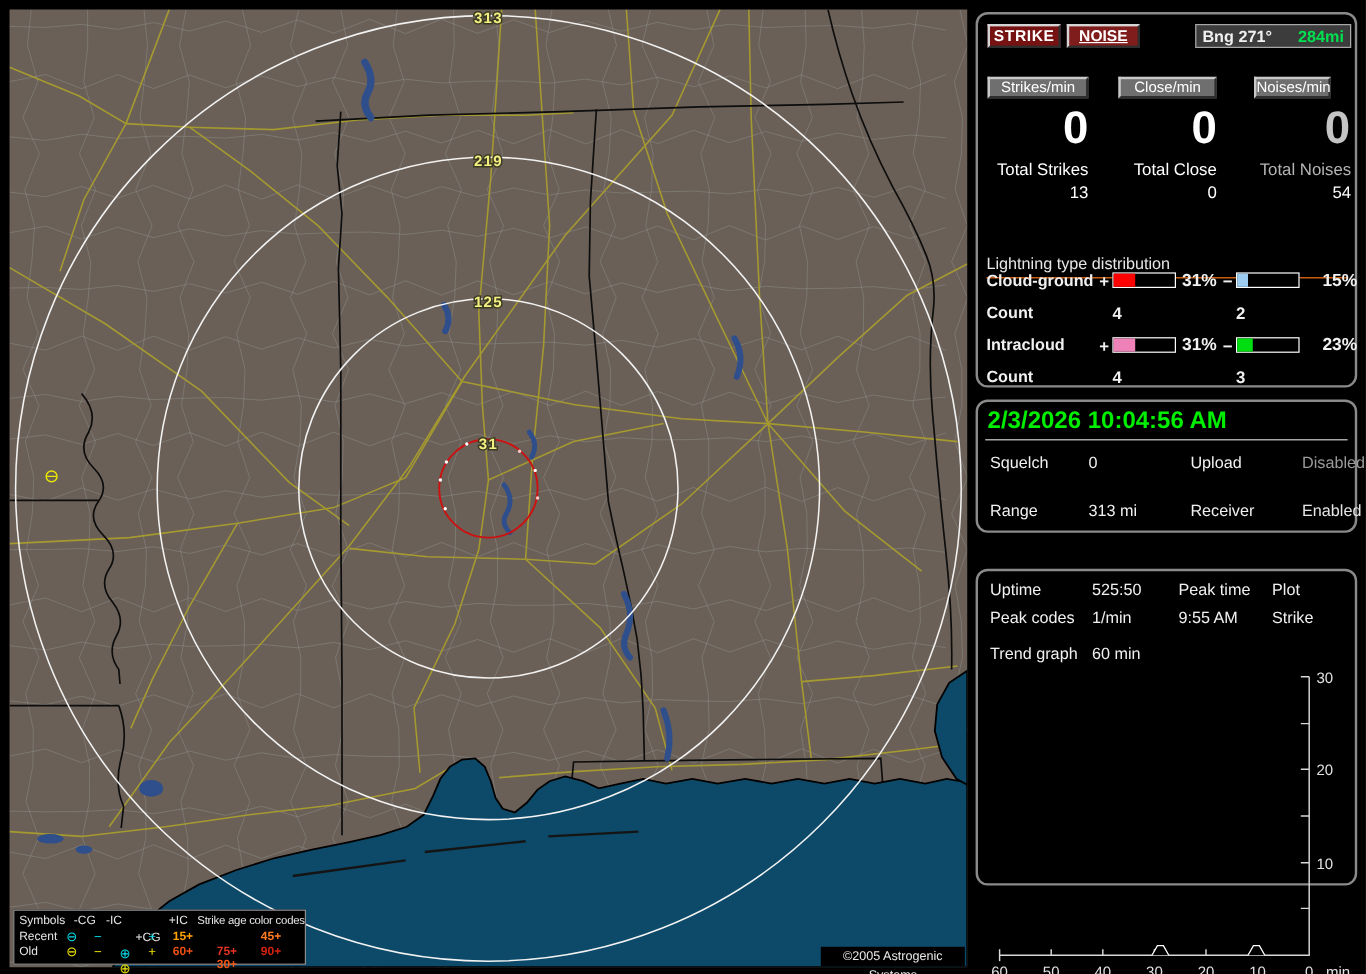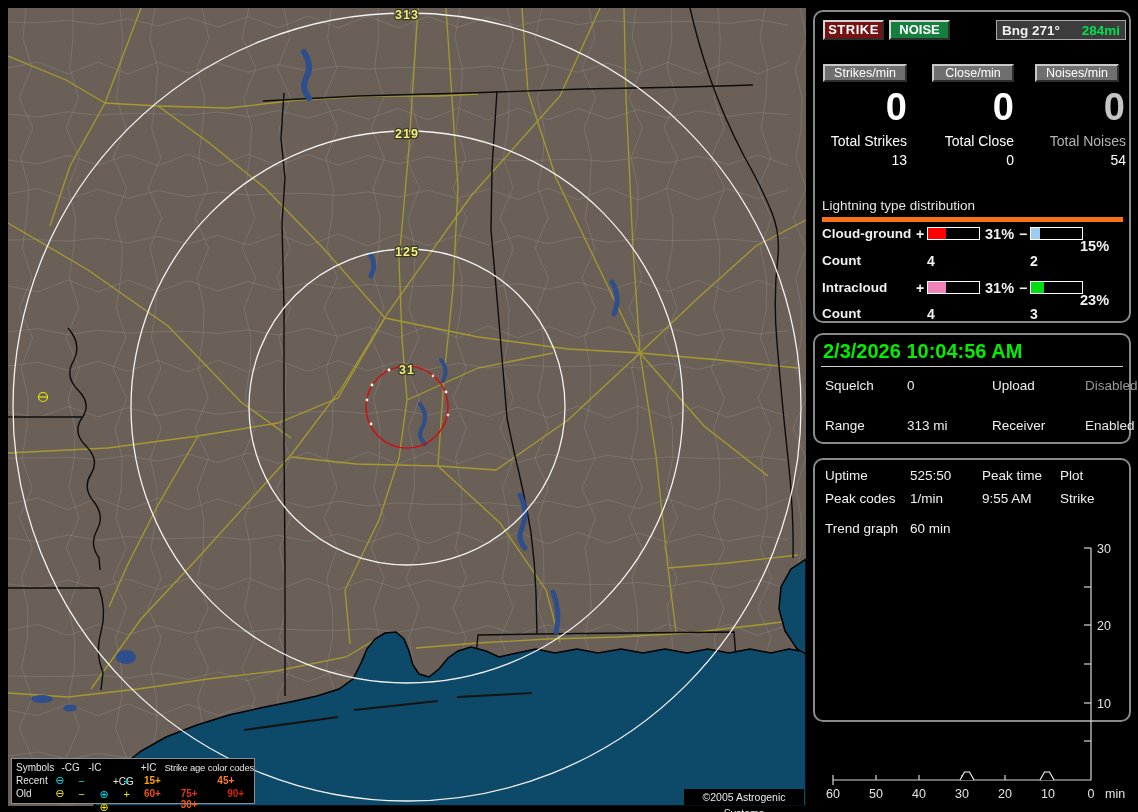--- a/index.html
+++ b/index.html
@@ -15,68 +15,68 @@
     background:#000; border:1px solid #8d8d8d; padding:2px 0 0 4px; z-index:5; }
   .lg-row { display:flex; height:13px; align-items:center; font-size:10px; color:#e6e6e6; }
   .lg-c0 { width:46px; }
   .lg-c1 { width:27px; } .lg-c2 { width:25px; } .lg-c3 { width:28px;margin-top:28px; } .lg-c4 { width:24px; }
   .lg-age { width:43px; }
   .lg-agehdr { font-size:9.5px; letter-spacing:-0.2px; white-space:nowrap; }
   .sym-recent { color:#00dce8; font-size:11px; }
   .sym-old { color:#f0e400; font-size:11px; }
   .age-15 { color:#ffa200; font-weight:bold; } .age-30 { color:#f05818; font-weight:bold;margin-top:47px; }
   .age-45 { color:#ff7c22; font-weight:bold; } .age-60 { color:#ec5112; font-weight:bold; }
-  .age-75 { color:#e23420; font-weight:bold; } .age-90 { color:#d6220e; font-weight:bold;text-align:center; }
+  .age-75 { color:#e23420; font-weight:bold; } .age-90 { color:#d6220e; font-weight:bold; }
 
   #copyright { position:absolute; left:676px; top:781px; width:120px; height:16px;
     background:#000; color:#e8e8e8; font-size:10.5px; text-align:center; line-height:16px; z-index:5; }
 
   
   .panel { position:absolute; left:813px; width:318px; background:#000;
     border:2px solid #8a8a8a; border-radius:10px; color:#f0f0f0; }
   #panel1 { top:10px; height:313px; }
   #panel2 { top:333px; height:111px; }
-  #panel3 { top:458px; height:264px; }
+  #panel3 { top:474px; height:264px; }
 
   .ui-btn { position:absolute; height:20px; text-align:center; font-weight:bold; font-size:13px;
     color:#fff; line-height:16px; border:2px solid; border-color:#d4d4d4 #2e2e2e #2e2e2e #d4d4d4; cursor:default; }
   #btn-strike { left:8px; top:8px; width:61px; background:#771212; letter-spacing:.5px; }
-  #btn-noise  { left:74px; top:8px; width:61px; background:#15803d; }
+  #btn-noise  { left:74px; top:8px; width:61px; background:#7f1d1d;text-decoration:underline; }
   #bng-box { position:absolute; left:181px; top:8px; width:130px; height:20px; background:#3c3c3c;
     border:1px solid #a8a8a8; display:flex; justify-content:space-between; align-items:center;
     padding:0 5px; font-size:13.5px; font-weight:bold; }
   #bng-box .bng-val { color:#00e050; }
 
   .rate-hdr { position:absolute; top:52px; height:18px; background:#6f6f6f; color:#fff;
     font-size:12.5px; text-align:center; line-height:15px;
     border:2px solid; border-color:#c8c8c8 #2e2e2e #2e2e2e #c8c8c8; }
-  .rh1 { left:8px; width:84px; } .rh2 { left:117px; width:82px; } .rh3 { left:220px; width:84px; }
+  .rh1 { left:8px; width:84px; } .rh2 { left:117px; width:82px; } .rh3 { left:230px; width:64px; }
 
   .rate-zero { position:absolute; top:74px; height:42px; font-size:38px; font-weight:bold;
     text-align:right; line-height:42px; color:#fff; }
   .rz1 { left:8px; width:84px; } .rz2 { left:117px; width:82px; } .rz3 { left:226px; width:84px; color:#c4c4c4; }
 
   .tot-lbl { position:absolute; top:121px; height:16px; font-size:14px; text-align:right; color:#fff; }
   .tot-val { position:absolute; top:140px; height:16px; font-size:14px; text-align:right; color:#fff; }
   .tc1 { left:6px; width:86px; } .tc2 { left:113px; width:86px; } .tc3 { left:225px; width:86px; }
   .tot-lbl.tc3 { color:#b4b4b4; }
 
-  #dist-title { position:absolute; left:7px; top:186px; right:6px; font-size:13.5px; color:#e6e6e6;
-    padding-bottom:4px; border-bottom:5px solid #f97316; }
+  #dist-title { position:absolute; left:7px; top:200px; right:6px; font-size:13.5px; color:#e6e6e6;
+    padding-bottom:4px; border-bottom:1px solid #f97316; }
   .dist-row { position:absolute; left:0; width:100%; height:16px; }
   .d-label { position:absolute; left:7px; width:95px; font-weight:bold; font-size:13.5px; }
   .d-sign1 { position:absolute; left:101px; font-weight:bold; font-size:14px; }
   .d-sign2 { position:absolute; left:204px; font-weight:bold; font-size:14px; }
   .d-bar1 { position:absolute; left:112px; top:1px; width:53px; height:13px; border:1px solid #fff; background:#000; }
   .d-bar2 { position:absolute; left:215px; top:1px; width:53px; height:13px; border:1px solid #fff; background:#000; }
   .bar-fill { height:100%; }
   .fill-cgp { background:#ff0000; } .fill-cgm { background:#9ccdf0; }
   .fill-icp { background:#ee82b8; } .fill-icm { background:#00dd11; }
   .d-pct1 { position:absolute; left:170px; font-weight:bold; font-size:14.5px; }
-  .d-pct2 { position:absolute; left:265px; font-weight:bold; font-size:14.5px;margin-top:12px; }
+  .d-pct2 { position:absolute; left:287px; font-weight:bold; font-size:14.5px; }
   .d-cnt1 { position:absolute; left:112px; font-weight:bold; font-size:14px; }
   .d-cnt2 { position:absolute; left:215px; font-weight:bold; font-size:14px; }
 
   #datetime { position:absolute; left:8px; top:5px; font-size:20px; font-weight:bold; color:#00ee00; }
   #dt-line { position:absolute; left:6px; right:6px; top:31px; border-top:1px solid #d0d0d0; }
   .stat-row { position:absolute; left:0; width:100%; height:17px; font-size:13.5px; }
   .s-l1 { position:absolute; left:10px; } .s-v1 { position:absolute; left:92px; }
   .s-l2 { position:absolute; left:177px; } .s-v2 { position:absolute; left:246px;margin-left:24px; }
   .status-Disabled { color:#9a9a9a; } .status-Active { color:#00cc33; } .status-Enabled { color:#e5e5e5; }
 

